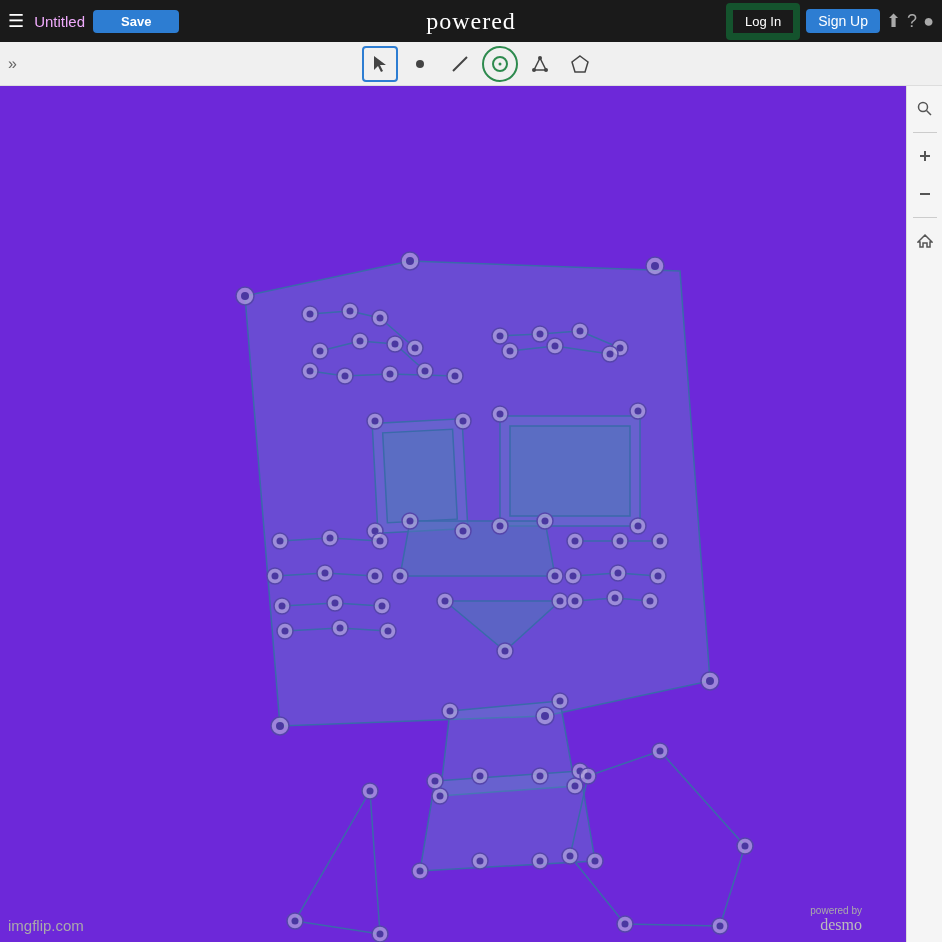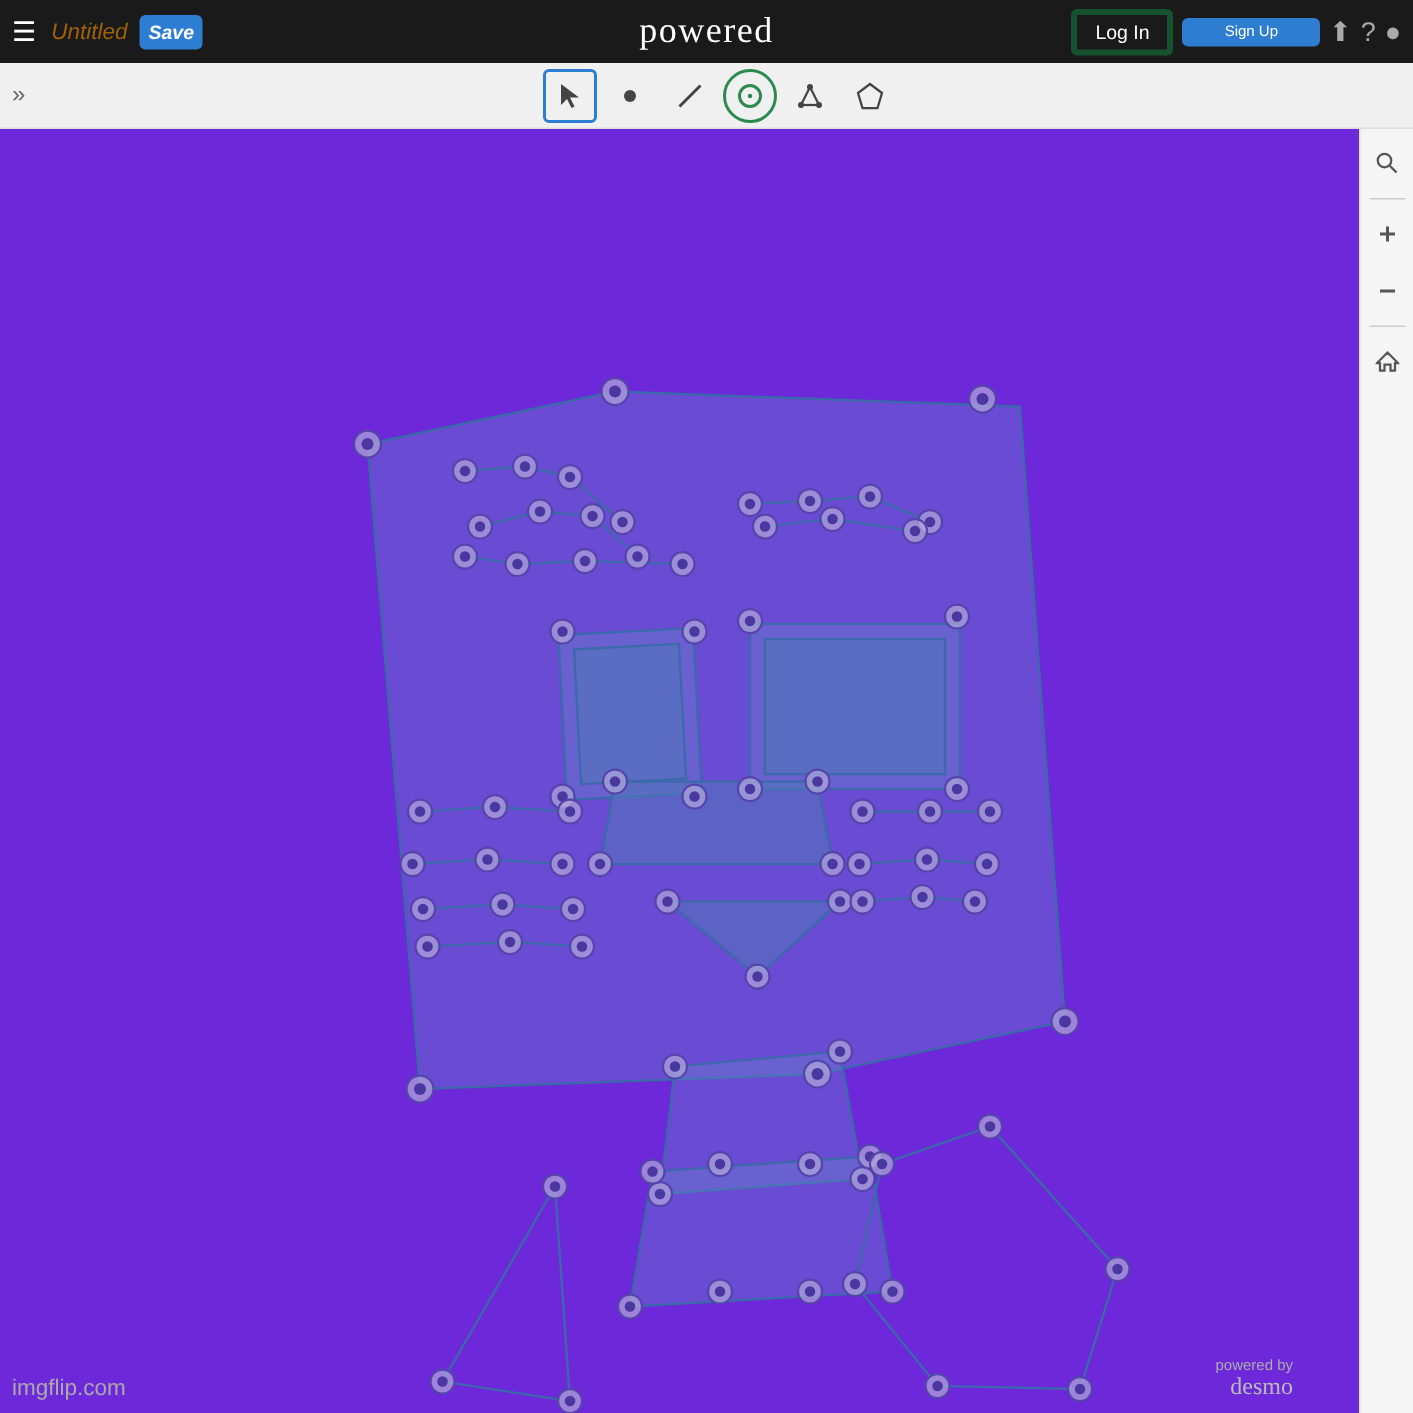--- a/index.html
+++ b/index.html
@@ -5,37 +5,37 @@
     * { box-sizing: border-box; margin: 0; padding: 0; }
     body { background: #fff; font-family: Arial, sans-serif; width: 942px; height: 942px; overflow: hidden; }
 
     
     #topbar {
       display: flex; align-items: center;
       background: #1a1a1a; height: 42px; padding: 0 8px;
       position: relative; z-index: 10;
     }
     #topbar .menu-icon { color: #fff; font-size: 18px; cursor: pointer; margin-right: 10px; }
-    #topbar .title { color: #a16207; font-size: 15px; margin-right: 8px; font-style: italic; }
+    #topbar .title { color: #f0abfc; font-size: 15px; margin-right: 8px; }
     #topbar .save-btn {
       background: #2d7dd2; color: #fff; border: none; border-radius: 4px;
-      padding: 4px 6px; font-size: 13px; cursor: pointer; font-weight: bold; font-style: italic;
+      padding: 4px 28px; font-size: 13px; cursor: pointer; font-weight: bold;
     }
     #topbar .desmos-logo {
       position: absolute; left: 50%; transform: translateX(-50%);
       color: #fff; font-size: 24px; font-family: Georgia, serif; letter-spacing: 1px;
     }
     #topbar .right-btns { margin-left: auto; display: flex; align-items: center; gap: 6px; }
     #topbar .login-btn {
-      background: transparent; color: #fff; border: 4px solid #14532d;
+      background: transparent; color: #fff; border: 7px solid #14532d;
       border-radius: 4px; padding: 4px 12px; font-size: 13px; cursor: pointer;
     }
     #topbar .signup-btn {
       background: #2d7dd2; color: #fff; border: none;
-      border-radius: 4px; padding: 4px 28px; font-size: 10px; cursor: pointer;
+      border-radius: 4px; padding: 4px 12px; font-size: 14px; cursor: pointer;
     }
     #topbar .icon-btn { color: #aaa; font-size: 18px; cursor: pointer; background: none; border: none; }
 
     
     #toolbar {
       display: flex; align-items: center;
       background: #f0f0f0; height: 44px;
       border-bottom: 1px solid #ddd; padding: 0 8px;
     }
     #toolbar .expand-btn {

